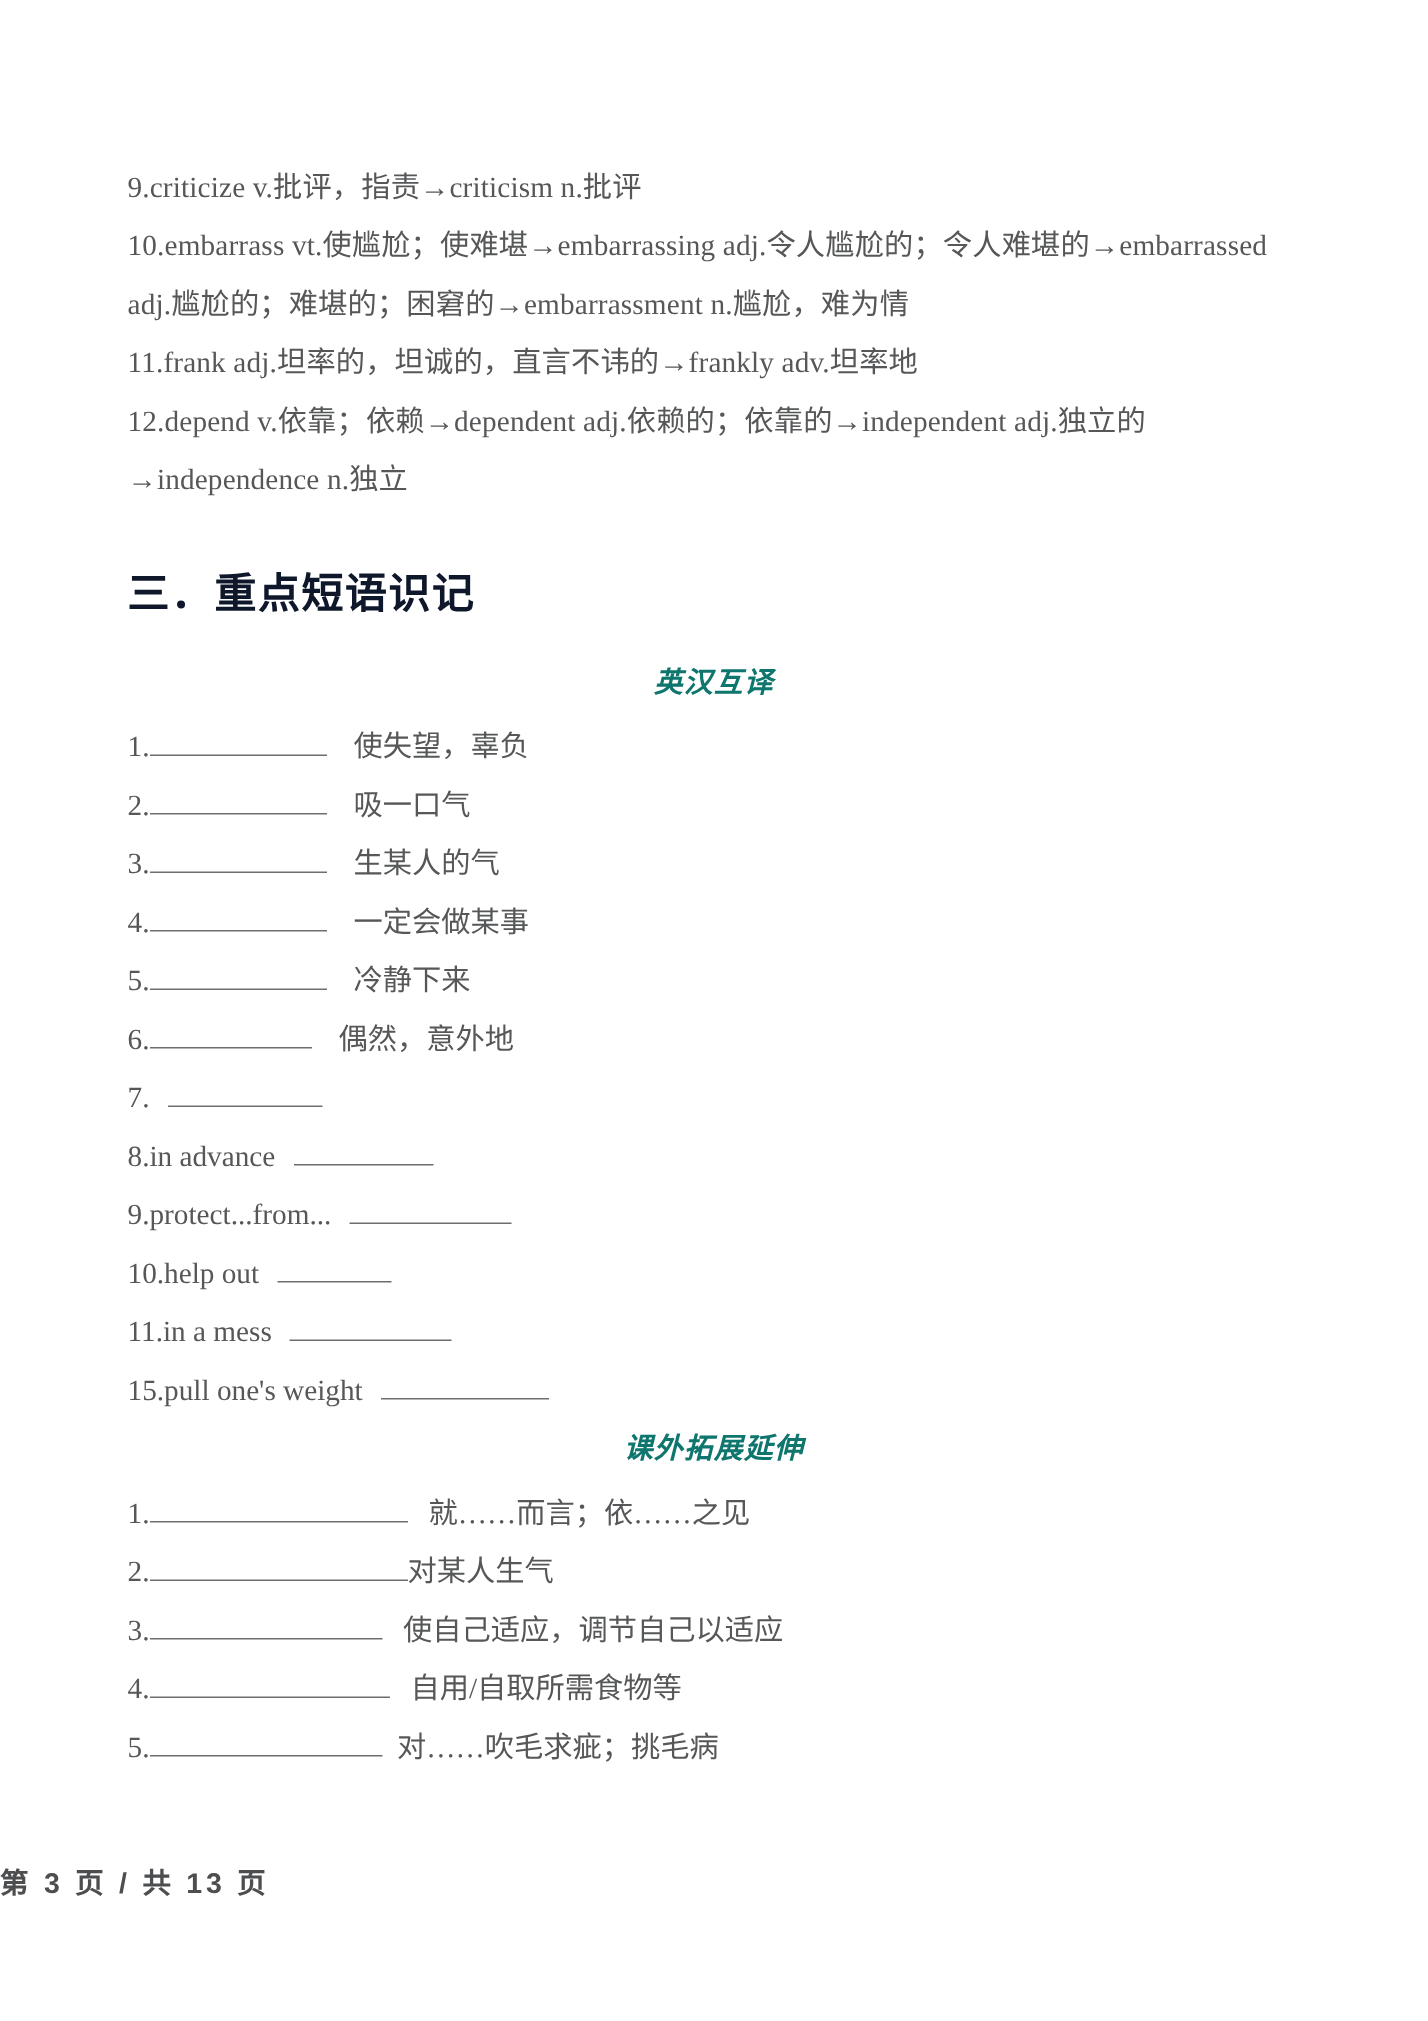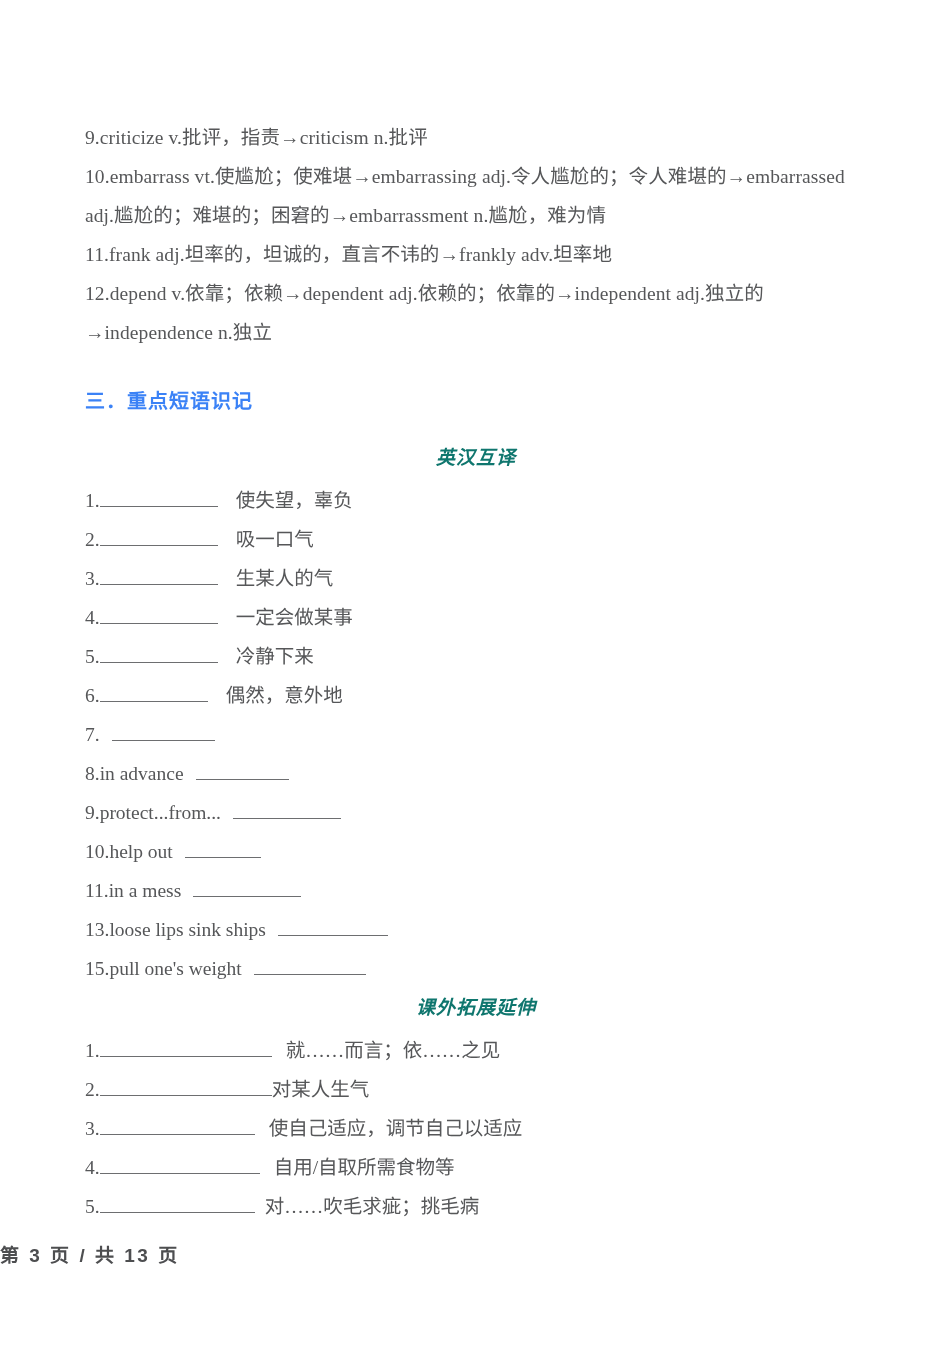--- a/index.html
+++ b/index.html
@@ -16,21 +16,21 @@
     color: #58595b;
     overflow: hidden;
   }
 
   .page {
     position: absolute;
     left: 0; top: 0;
     width: 952px;
     height: 1347px;
     box-sizing: border-box;
-    padding: 12px 85px;
+    padding: 0 85px;
   }
 
   
   .wordlist {
     margin: 0;
     padding: 0;
     list-style: none;
     padding-top: 106px;
   }
   .wordlist li {
@@ -39,24 +39,24 @@
     line-height: 39px;
     color: #565759;
     text-align: left;
     letter-spacing: 0.1px;
     margin: 0;
     padding: 0;
   }
 
   
   .section-heading {
-    font-family: Liberation Mono, monospace;
+    font-family: Liberation Sans, sans-serif;
     font-weight: bold;
-    font-size: 20px;
-    color: #3b82f6;
+    font-size: 28px;
+    color: #0f172a;
     letter-spacing: 1px;
     margin: 38px 0 22px 0;
     padding: 0;
     line-height: 1.3;
   }
 
   
   .sub-label {
     font-family: "Liberation Serif", "DejaVu Serif", serif;
     font-style: italic;
@@ -194,26 +194,20 @@
         <span class="gap-sm"></span>
         <span class="ex-blank" style="width: 76px;"></span>
       </li>
       <li class="ex-row">
         <span class="ex-num">11.</span>
         <span class="ex-term">in a mess</span>
         <span class="gap-sm"></span>
         <span class="ex-blank" style="width: 108px;"></span>
       </li>
       <li class="ex-row">
-        <span class="ex-num">13.</span>
-        <span class="ex-term">loose lips sink ships</span>
-        <span class="gap-sm"></span>
-        <span class="ex-blank" style="width: 110px;"></span>
-      </li>
-      <li class="ex-row">
         <span class="ex-num">15.</span>
         <span class="ex-term">pull one's weight</span>
         <span class="gap-sm"></span>
         <span class="ex-blank" style="width: 112px;"></span>
       </li>
     </ul>
 
   <div class="sub-label">课外拓展延伸</div>
 
   <ul class="ex-list" id="extension-list">

